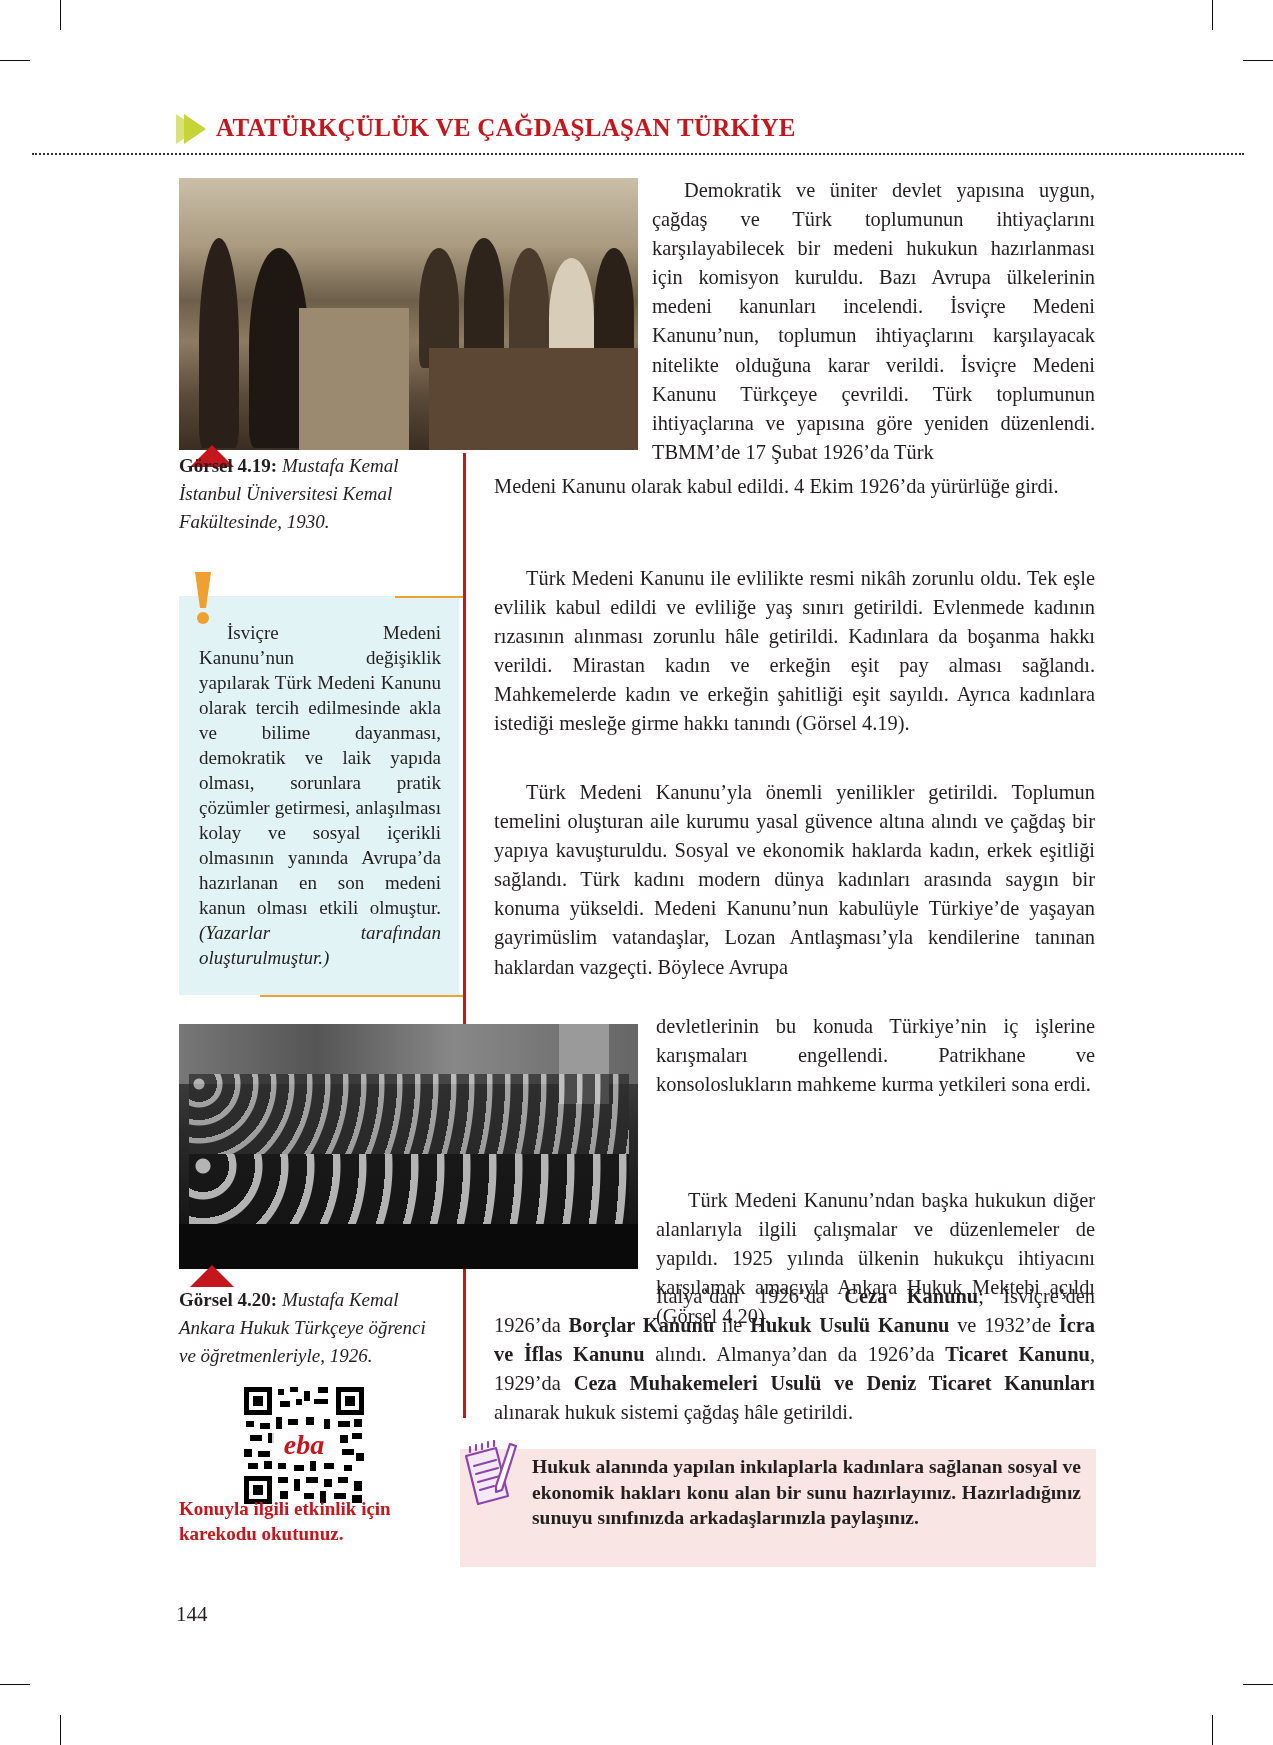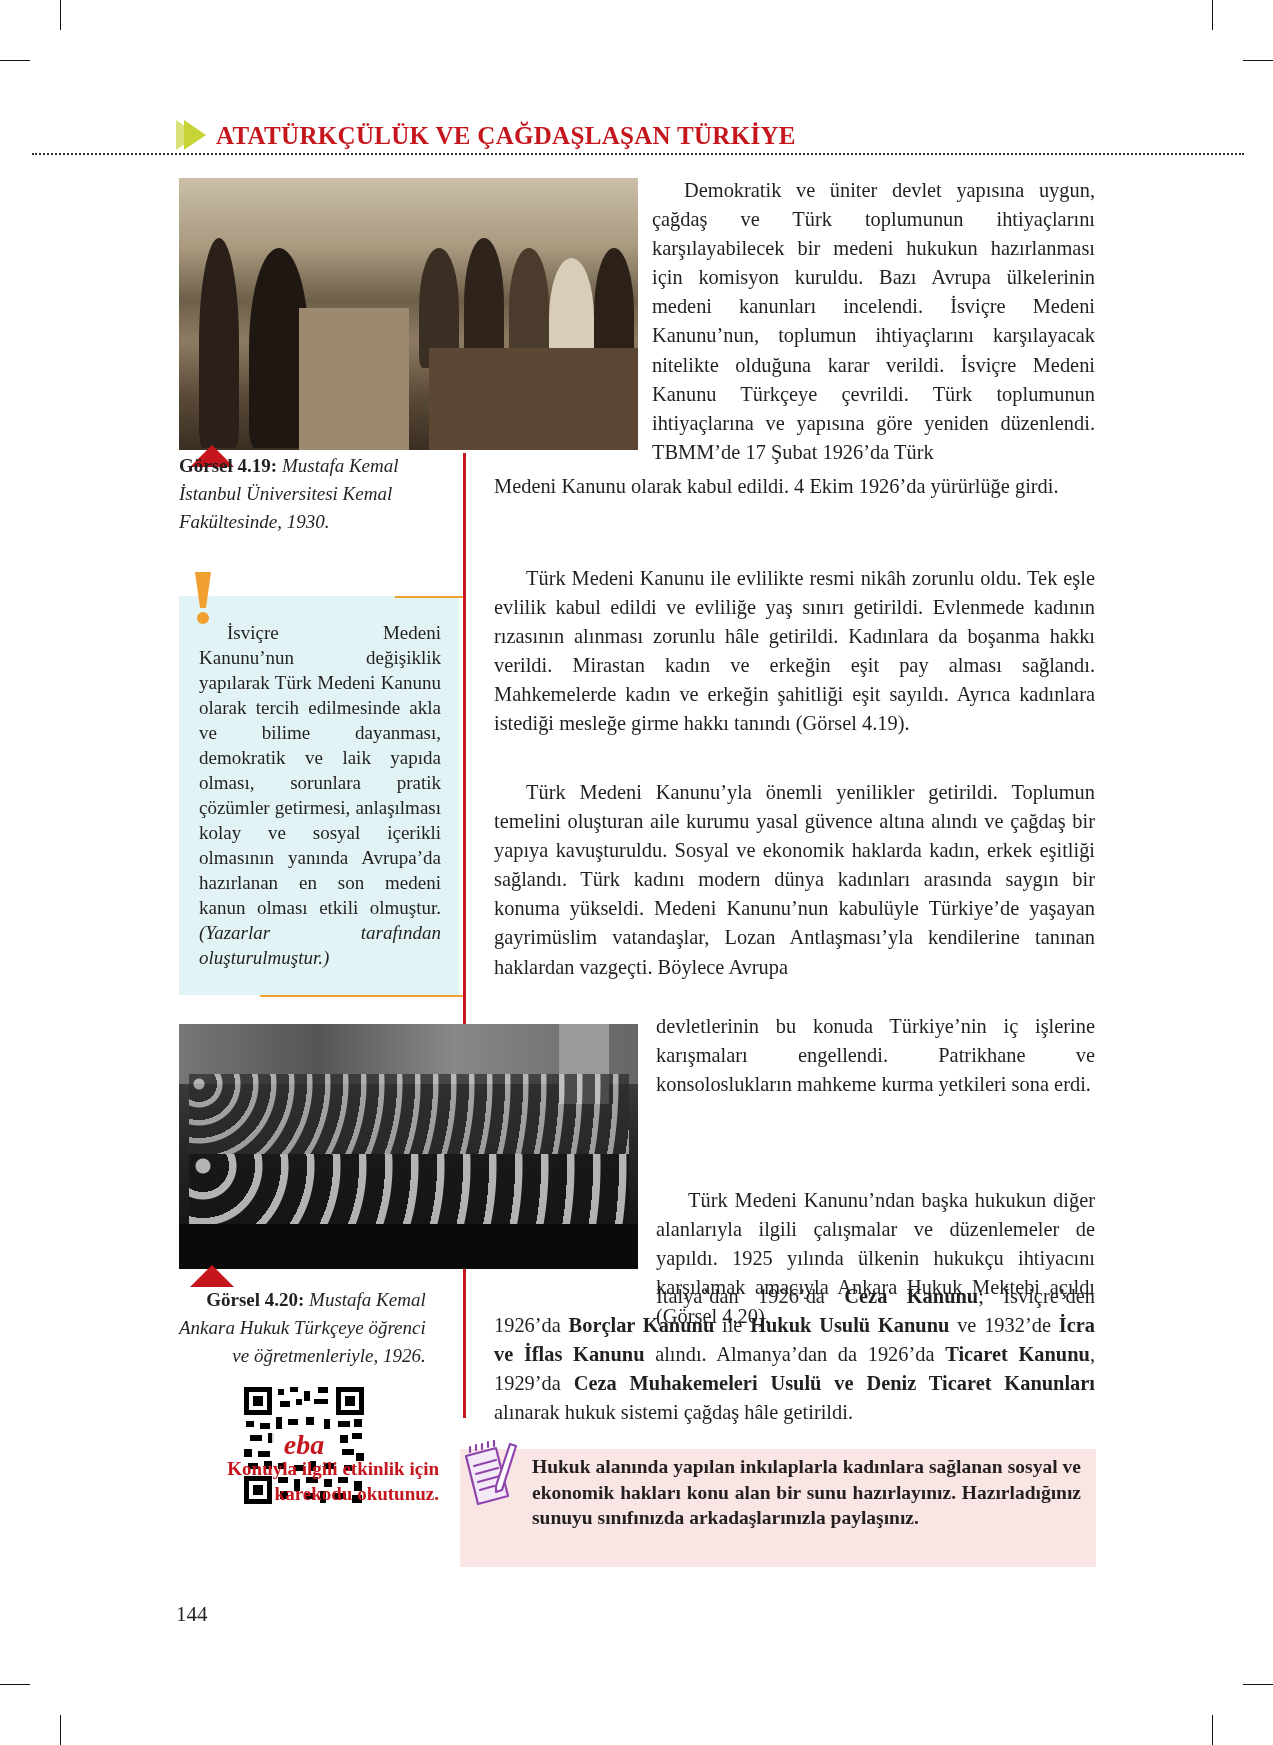--- a/index.html
+++ b/index.html
@@ -1,19 +1,19 @@
 <!DOCTYPE html>
 <html><head>
 <meta charset="utf-8">
 <style>
   html, body { margin:0; padding:0; background:#fff; }
   body { width:1273px; height:1745px; position:relative; overflow:hidden;
          font-family:"DejaVu Serif","Liberation Serif",serif; color:#231f20; }
   .crop { position:absolute; background:#111; }
-  .hdr { position:absolute; left:176px; top:114px; height:36px; display:flex; align-items:flex-end; }
+  .hdr { position:absolute; left:176px; top:114px; height:36px; display:flex; align-items:flex-start; }
   .hdr-arrow { position:relative; width:32px; height:30px; margin-right:8px; }
   .hdr-arrow .a1 { position:absolute; left:0; top:0; width:0; height:0;
      border-top:15px solid transparent; border-bottom:15px solid transparent; border-left:22px solid #d9e27a; }
   .hdr-arrow .a2 { position:absolute; left:8px; top:0; width:0; height:0;
      border-top:15px solid transparent; border-bottom:15px solid transparent; border-left:22px solid #c7d437; }
   .hdr-title { font-family:"Liberation Serif",serif; font-size:25px; font-weight:bold; color:#c4161c; letter-spacing:0.3px; }
   .hdr-rule { position:absolute; left:32px; top:153px; width:1212px; border-top:2px dotted #333; }
 
   .photo { position:absolute; overflow:hidden; }
   .photo1 { left:179px; top:178px; width:459px; height:272px;
@@ -36,21 +36,21 @@
   .note-text { position:absolute; left:199px; top:620px; width:242px; font-family:"Liberation Serif",serif;
      font-size:19px; line-height:25px; text-align:justify; }
   .note-text i { font-style:italic; }
 
   .body-text { position:absolute; font-family:"Liberation Serif",serif; font-size:20.4px; line-height:29.1px;
      text-align:justify; text-align-last:left; }
   .ind { text-indent:32px; }
   .body-text b { font-weight:bold; }
 
   .qr { position:absolute; left:244px; top:1387px; width:120px; height:117px; background:#fff; }
-  .qr-text { position:absolute; left:179px; top:1456px; width:260px; text-align:right; color:#c4161c;
+  .qr-text { position:absolute; left:179px; top:1496px; width:260px; text-align:left; color:#c4161c;
      font-family:"Liberation Serif",serif; font-weight:bold; font-size:19px; line-height:25px; }
 
   .task { position:absolute; left:460px; top:1449px; width:636px; height:118px; background:#f9e5e3; }
   .task-icon { position:absolute; left:462px; top:1440px; width:58px; height:70px; }
   .task-text { position:absolute; left:532px; top:1454px; width:549px; font-family:"Liberation Serif",serif;
      font-size:19.5px; font-weight:bold; line-height:25.5px; text-align:justify; text-align-last:left; }
 
   .page-num { position:absolute; left:176px; top:1602px; font-family:"Liberation Serif",serif; font-size:21px; }
 </style>
 </head>
@@ -131,21 +131,21 @@
 
 <div class="photo photo2">
   <div style="position:absolute;left:0;top:0;width:459px;height:60px;background:linear-gradient(90deg,#777,#555 30%,#888 60%,#666);"></div>
   <div style="position:absolute;left:380px;top:0;width:50px;height:80px;background:#9a9a9a;"></div>
   <div style="position:absolute;left:10px;top:50px;width:440px;height:80px;background:repeating-radial-gradient(circle at 10px 10px,#cfcfcf 0 5px,#2a2a2a 6px 18px);opacity:0.7;"></div>
   <div style="position:absolute;left:10px;top:130px;width:440px;height:70px;background:repeating-radial-gradient(circle at 14px 12px,#d8d8d8 0 7px,#151515 8px 26px);opacity:0.8;"></div>
   <div style="position:absolute;left:0;top:200px;width:459px;height:45px;background:#0a0a0a;"></div>
 </div>
 <div class="tri" style="left:190px;top:1265px;"></div>
 
-<div class="caption" style="top:1286px;text-align:right;">
+<div class="caption" style="top:1286px;">
   <b>Görsel 4.20:</b>
   <i>Mustafa Kemal</i><br>
   <i>Ankara Hukuk Türkçeye öğrenci</i><br>
   <i>ve öğretmenleriyle, 1926.</i>
 </div>
 
 <svg class="qr" viewBox="0 0 120 117">
   <rect x="0" y="0" width="120" height="117" fill="#fff"></rect>
   <g fill="#000">
     <rect x="0" y="0" width="28" height="28"></rect>

